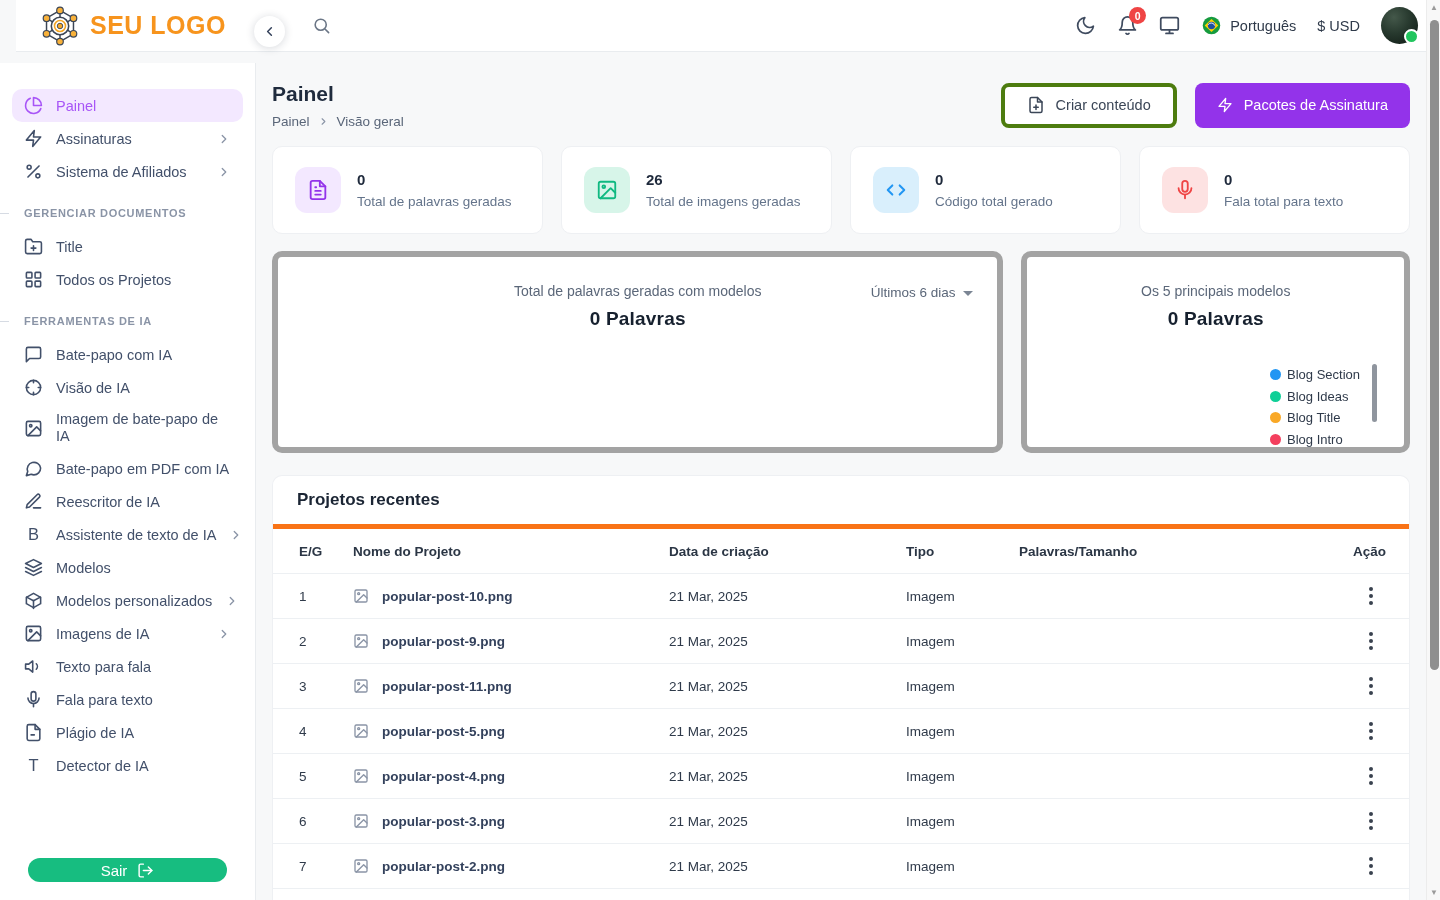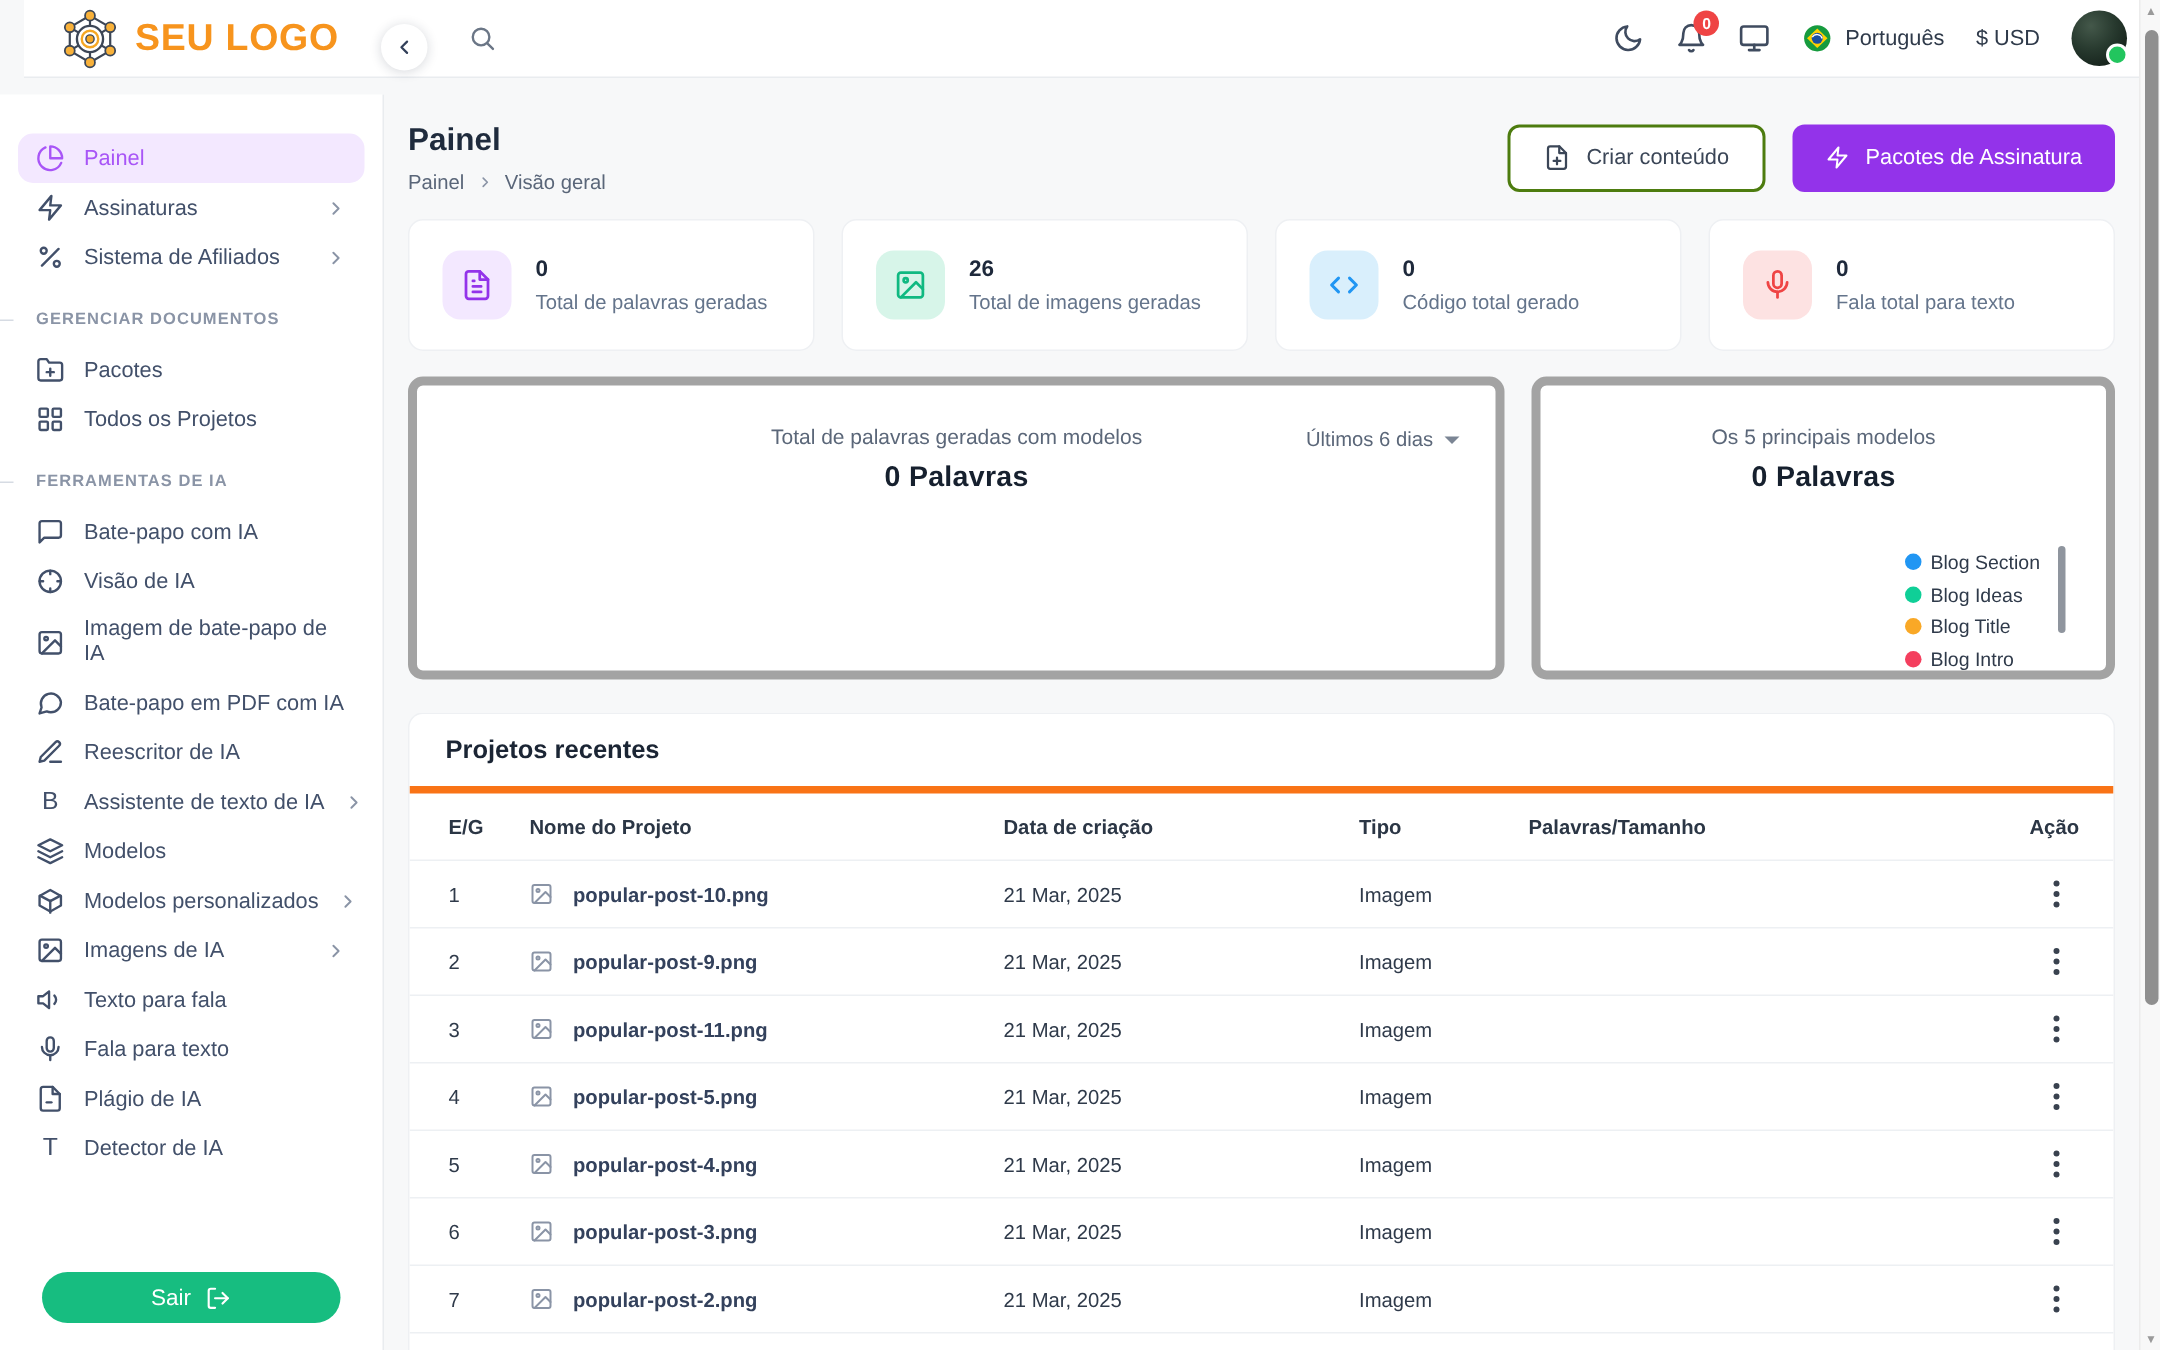--- a/index.html
+++ b/index.html
@@ -64,38 +64,38 @@
   .nav-glyph { width:19px; flex:0 0 19px; font-size:16.5px; color:inherit; text-align:center; line-height:19px; }
   .nav-label { white-space:nowrap; }
   .nav-label.wrap { white-space:normal; max-width:176px; line-height:1.18; }
   .nav-chevron { margin-left:auto; color:#8a94a6; display:flex; }
   .nav-section {
     margin:19px 0 11px; padding-left:12px; font-size:11px; font-weight:700;
     letter-spacing:.7px; color:#8a94a6; position:relative;
   }
   .nav-section::before { content:''; position:absolute; left:-12px; top:50%; width:9px; height:1px; background:#d6dbe3; }
   .logout-btn {
-    margin:auto 16px 4px; height:34px; border-radius:22px; border:none; cursor:pointer;
+    margin:auto 16px 4px; height:24px; border-radius:22px; border:none; cursor:pointer;
     background:#17bd80; color:#fff; font-size:15px; font-family:"Liberation Sans", sans-serif;
     display:flex; align-items:center; justify-content:center; gap:10px;
   }
 
   
   .main { position:absolute; top:63px; left:256px; width:1170px; bottom:0; overflow:hidden; padding:18px 16px 0; }
   .page-head { display:flex; justify-content:space-between; align-items:center; }
   .page-title { margin:0; font-size:21px; font-weight:700; color:#1f2b3d; line-height:26px; }
   .breadcrumb { display:flex; align-items:center; gap:8px; margin-top:7px; font-size:13.5px; color:#5a6679; }
   .crumb { cursor:pointer; }
   .crumb-sep { color:#8a94a6; display:flex; }
   .head-actions { display:flex; gap:18px; }
   .btn {
     display:flex; align-items:center; gap:11px; height:45px; padding:0 22px; border-radius:8px;
     font-size:14.5px; cursor:pointer; font-family:"Liberation Sans", sans-serif;
   }
-  .btn-outline { background:#fff; border:2px solid #4d7c0f; color:#3b4657; }
+  .btn-outline { background:#fff; border:4px solid #4d7c0f; color:#3b4657; }
   .btn-primary { background:#9333ea; border:none; color:#fff; }
 
   .stats-row { display:flex; gap:18px; margin-top:17px; }
   .stat-card {
     flex:1; background:#fff; border:1px solid #eef0f3; border-radius:10px;
     padding:21px 22px; display:flex; align-items:center; gap:16px; height:88px;
   }
   .stat-icon { width:46px; height:46px; border-radius:12px; display:flex; align-items:center; justify-content:center; }
   .stat-value { font-size:15px; font-weight:700; color:#1e293b; }
   .stat-label { font-size:13.5px; color:#64748b; margin-top:6px; white-space:nowrap; }
@@ -244,21 +244,21 @@
       </span>
   </a>
 
   <div class="nav-section">GERENCIAR DOCUMENTOS</div>
 
   <a class="nav-item">
     <svg class="nav-icon" viewBox="0 0 24 24" fill="none" stroke="currentColor" stroke-width="2" stroke-linecap="round" stroke-linejoin="round">
         <path d="M22 19a2 2 0 0 1-2 2H4a2 2 0 0 1-2-2V5a2 2 0 0 1 2-2h5l2 3h9a2 2 0 0 1 2 2z"></path>
         <path d="M12 11v6M9 14h6"></path>
       </svg>
-    <span class="nav-label">Pacotes</span>
+    <span class="nav-label">Title</span>
   </a>
 
   <a class="nav-item">
     <svg class="nav-icon" viewBox="0 0 24 24" fill="none" stroke="currentColor" stroke-width="2" stroke-linecap="round" stroke-linejoin="round">
         <rect x="3" y="3" width="7" height="7" rx="1"></rect>
         <rect x="14" y="3" width="7" height="7" rx="1"></rect>
         <rect x="3" y="14" width="7" height="7" rx="1"></rect>
         <rect x="14" y="14" width="7" height="7" rx="1"></rect>
       </svg>
     <span class="nav-label">Todos os Projetos</span>

